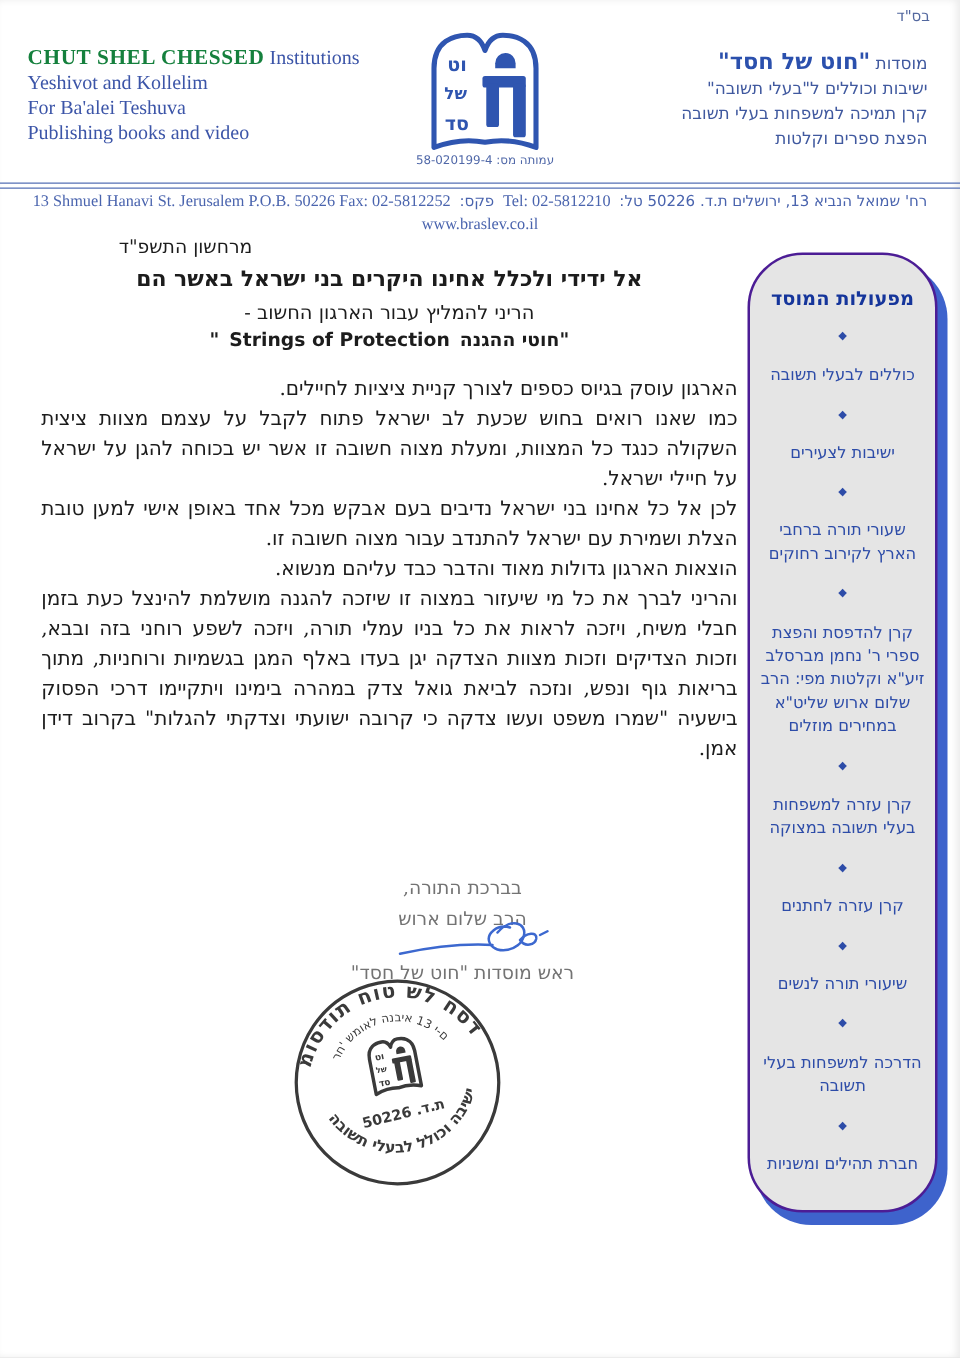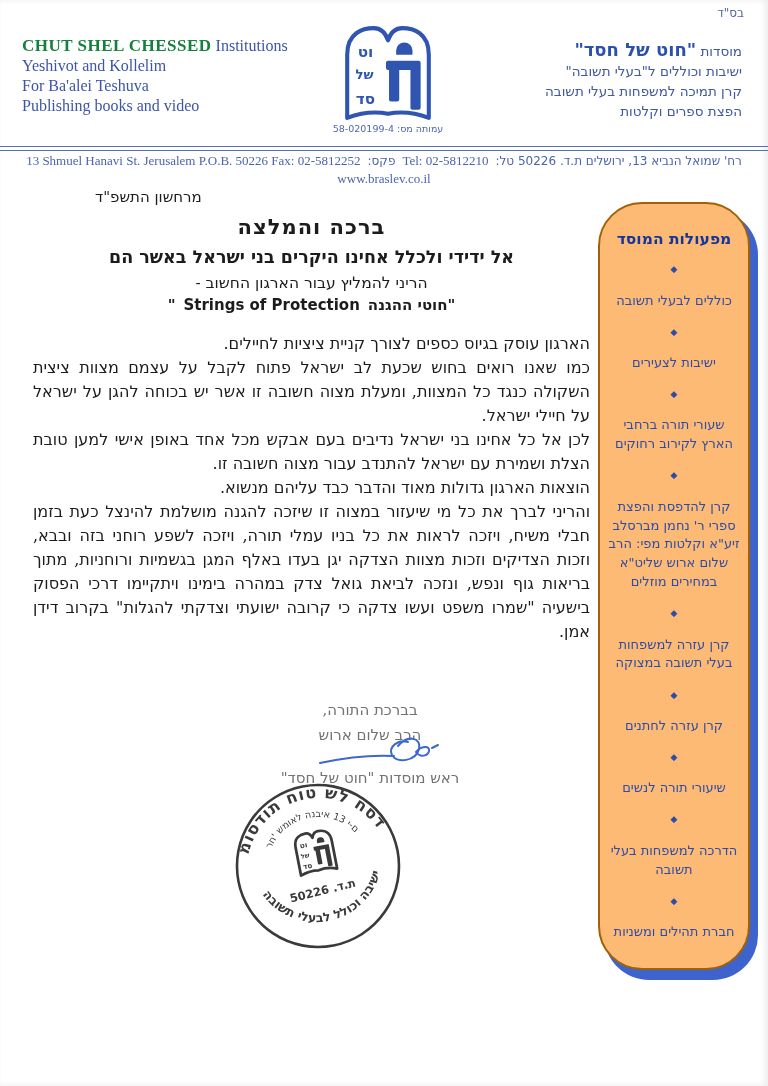--- a/index.html
+++ b/index.html
@@ -44,21 +44,21 @@
   .sig-scribble{position:absolute;left:312px;top:730px;}
   
   .stamp{position:absolute;left:230px;top:778px;width:176px;height:176px;
          transform:rotate(-11deg);color:#3a3a3a;}
   .stamp .pob{position:absolute;left:0;top:106px;width:176px;text-align:center;direction:rtl;
               font-size:11.5px;font-weight:bold;font-family:"DejaVu Sans",sans-serif;
               transform:rotate(-3deg);}
   .arc{direction:ltr;unicode-bidi:bidi-override;}
   
   .sidebar{position:absolute;left:598px;top:202px;width:152px;height:768px;
-           background:#fdba74;border:2px solid #a16207;border-radius:44px;
+           background:#e5e5e5;border:2px solid #4c1d95;border-radius:44px;
            box-shadow:7px 9px 0 1px #3e63cc;
            display:flex;flex-direction:column;justify-content:space-between;align-items:center;
            padding:26px 8px;box-sizing:border-box;direction:rtl;text-align:center;
            font-family:"DejaVu Sans",sans-serif;}
   .sb-title{font-size:15.5px;font-weight:bold;color:#15359b;}
   .sb-item{font-size:13px;line-height:1.45;color:#2d4ca8;}
   .diamond{font-size:9px;color:#2d4ca8;line-height:1;}
 </style>
 </head>
 <body>
@@ -100,21 +100,20 @@
     <span>13 Shmuel Hanavi St. Jerusalem P.O.B. 50226 Fax: 02-5812252</span>
     <span class="he">פקס:</span>
     <span>Tel: 02-5812210</span>
     <span class="he">רח' שמואל הנביא 13, ירושלים ת.ד. 50226 טל:</span>
   </div>
   <div class="site">www.braslev.co.il</div>
 
   <div class="date">מרחשון התשפ"ד</div>
 
   <div class="body-col">
-    <div class="title">ברכה והמלצה</div>
     <div class="salutation">אל ידידי ולכלל אחינו היקרים בני ישראל באשר הם</div>
     <div class="intro">הריני להמליץ עבור הארגון החשוב -</div>
     <div class="orgline">
       <span>"</span>
       <span class="en">Strings of Protection</span>
       <span>חוטי ההגנה"</span>
     </div>
     <div class="paras">
       <p>הארגון עוסק בגיוס כספים לצורך קניית ציציות לחיילים.</p>
       <p>כמו שאנו רואים בחוש שכעת לב ישראל פתוח לקבל על עצמם מצוות ציצית השקולה כנגד כל המצוות, ומעלת מצוה חשובה זו אשר יש בכוחה להגן על ישראל על חיילי ישראל.</p>

